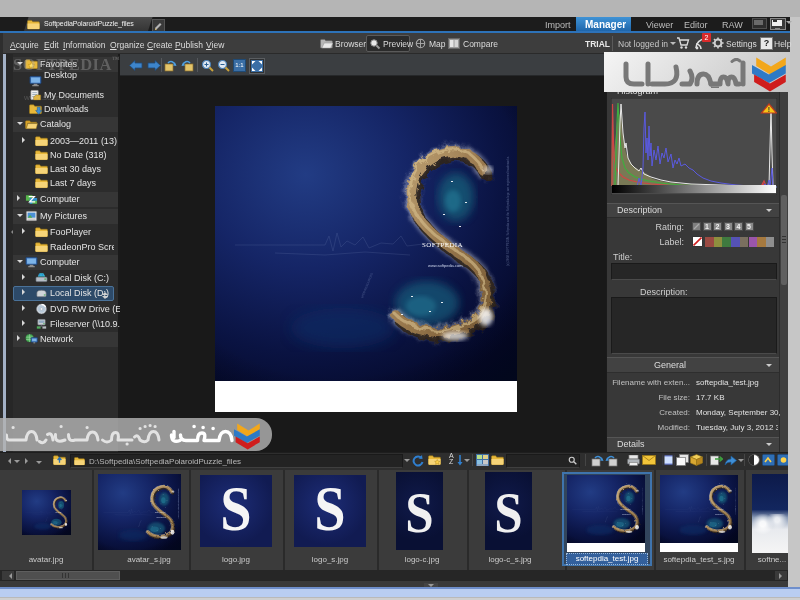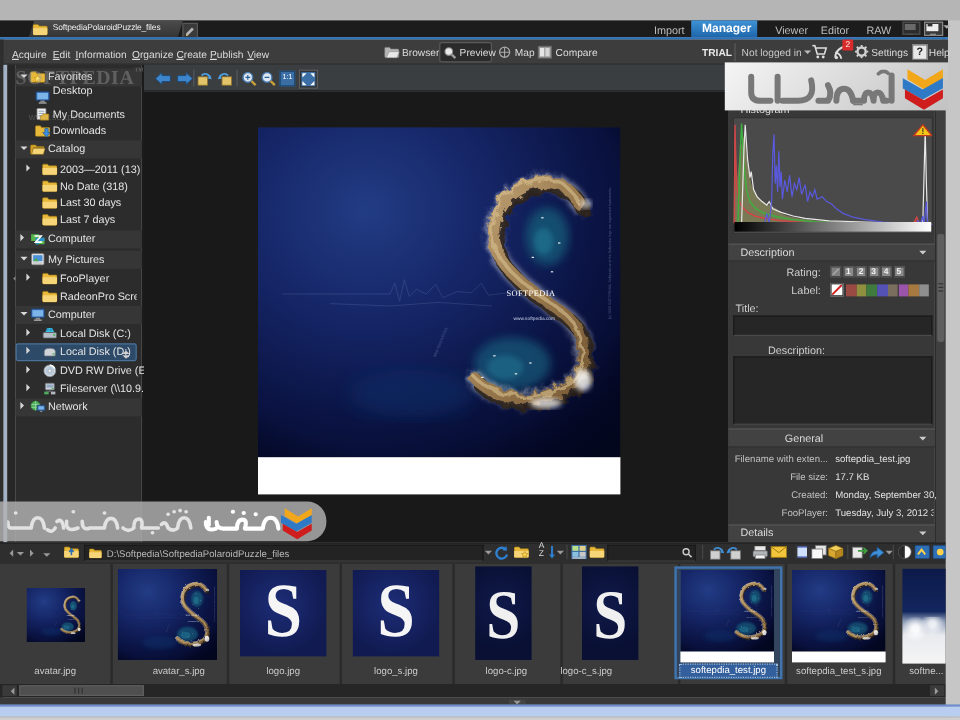--- a/index.html
+++ b/index.html
@@ -483,21 +483,21 @@
 <div class="abs" style="left:607px;top:357px;width:172px;height:16px;background:#424242;border-top:1px solid #555;border-bottom:1px solid #2e2e2e;box-sizing:border-box;"></div>
 <div class="abs txt" style="left:617px;top:360px;font-size:9px;margin-left:37px;">General</div>
 <div class="abs" style="left:766px;top:364px;width:0;height:0;border:3.5px solid transparent;border-top-color:#ccc;"></div>
 
 <div class="abs txt" style="left:607px;top:378px;width:83px;font-size:8px;color:#c0c0c0;text-align:right;">Filename with exten...</div>
 <div class="abs txt" style="left:696px;top:378px;font-size:8px;color:#e2e2e2;">softepdia_test.jpg</div>
 <div class="abs txt" style="left:607px;top:393px;width:83px;font-size:8px;color:#c0c0c0;text-align:right;">File size:</div>
 <div class="abs txt" style="left:696px;top:393px;font-size:8px;color:#e2e2e2;">17.7 KB</div>
 <div class="abs txt" style="left:607px;top:408px;width:83px;font-size:8px;color:#c0c0c0;text-align:right;">Created:</div>
 <div class="abs txt" style="left:696px;top:408px;font-size:8px;color:#e2e2e2;">Monday, September 30,</div>
-<div class="abs txt" style="left:607px;top:423px;width:83px;font-size:8px;color:#c0c0c0;text-align:right;">FooPlayer:</div>
+<div class="abs txt" style="left:607px;top:423px;width:83px;font-size:8px;color:#c0c0c0;text-align:right;">Modified:</div>
 <div class="abs txt" style="left:696px;top:423px;width:82px;font-size:8px;color:#e2e2e2;overflow:hidden;">Tuesday, July 3, 2012 3:5</div>
 
 <div class="abs" style="left:607px;top:437px;width:172px;height:15px;background:#424242;border-top:1px solid #555;box-sizing:border-box;"></div>
 <div class="abs txt" style="left:617px;top:439px;font-size:9px;">Details</div>
 <div class="abs" style="left:766px;top:443px;width:0;height:0;border:3.5px solid transparent;border-top-color:#ccc;"></div>
 
 <div class="abs" style="left:0;top:452px;width:788px;height:18px;background:#2e2e2e;border-top:1px solid #1e1e1e;box-sizing:border-box;" id="btoolbar"></div>
 <div class="abs" style="left:5px;top:458px;width:0;height:0;border:3.5px solid transparent;border-right-color:#9a9a9a;"></div>
 <div class="abs" style="left:14px;top:459.5px;width:0;height:0;border:3.5px solid transparent;border-top-color:#9a9a9a;"></div>
 <div class="abs" style="left:25px;top:458px;width:0;height:0;border:3.5px solid transparent;border-left-color:#9a9a9a;"></div>
@@ -633,21 +633,21 @@
       <use href="#sea"></use>
     </svg>
 <div class="abs" style="left:660px;top:543px;width:78px;height:9px;background:#fff;"></div>
 <div class="abs" style="left:752px;top:474px;width:36px;height:79px;background:linear-gradient(#0d1a4a 0%, #12265e 45%, #8a9ab5 55%, #e8eaee 70%, #f5f5f5 100%);"></div>
 <div class="abs" style="left:752px;top:514px;width:36px;height:20px;background:radial-gradient(circle at 30% 50%, rgba(255,255,255,0.9) 10%, transparent 40%),radial-gradient(circle at 70% 30%, rgba(255,255,255,0.8) 8%, transparent 35%);"></div>
 <div class="abs txt" style="left:0px;top:555px;width:92px;font-size:8px;color:#cbcbcb;text-align:center;">avatar.jpg</div>
 <div class="abs txt" style="left:92px;top:555px;width:114px;font-size:8px;color:#cbcbcb;text-align:center;">avatar_s.jpg</div>
 <div class="abs txt" style="left:189px;top:555px;width:94px;font-size:8px;color:#cbcbcb;text-align:center;">logo.jpg</div>
 <div class="abs txt" style="left:283px;top:555px;width:94px;font-size:8px;color:#cbcbcb;text-align:center;">logo_s.jpg</div>
 <div class="abs txt" style="left:377px;top:555px;width:90px;font-size:8px;color:#cbcbcb;text-align:center;">logo-c.jpg</div>
-<div class="abs txt" style="left:467px;top:555px;width:86px;font-size:8px;color:#cbcbcb;text-align:left;">logo-c_s.jpg</div>
+<div class="abs txt" style="left:467px;top:555px;width:86px;font-size:8px;color:#cbcbcb;text-align:center;">logo-c_s.jpg</div>
 <div class="abs txt" style="left:654px;top:555px;width:90px;font-size:8px;color:#cbcbcb;text-align:center;">softepdia_test_s.jpg</div>
 <div class="abs txt" style="left:744px;top:555px;width:56px;font-size:8px;color:#cbcbcb;text-align:center;">softne...</div>
 <div class="abs" style="left:566px;top:553px;width:82px;height:12px;background:#33609c;border:1px dotted #9ab8d8;box-sizing:border-box;color:#fff;font-size:8px;text-align:center;line-height:10px;white-space:nowrap;">softepdia_test.jpg</div>
 
 <div class="abs" style="left:0;top:570px;width:788px;height:11px;background:#262626;"></div>
 <div class="abs" style="left:2px;top:571px;width:12px;height:9px;background:#3a3a3a;"></div>
 <div class="abs" style="left:6px;top:573px;width:0;height:0;border:3px solid transparent;border-right-color:#999;"></div>
 <div class="abs" style="left:16px;top:571px;width:104px;height:9px;background:#4f4f4f;border:1px solid #5e5e5e;box-sizing:border-box;"></div>
 <div class="abs" style="left:62px;top:573px;width:1px;height:5px;background:#333;box-shadow:3px 0 #333,6px 0 #333;"></div>
 <div class="abs" style="left:775px;top:571px;width:12px;height:9px;background:#3a3a3a;"></div>

